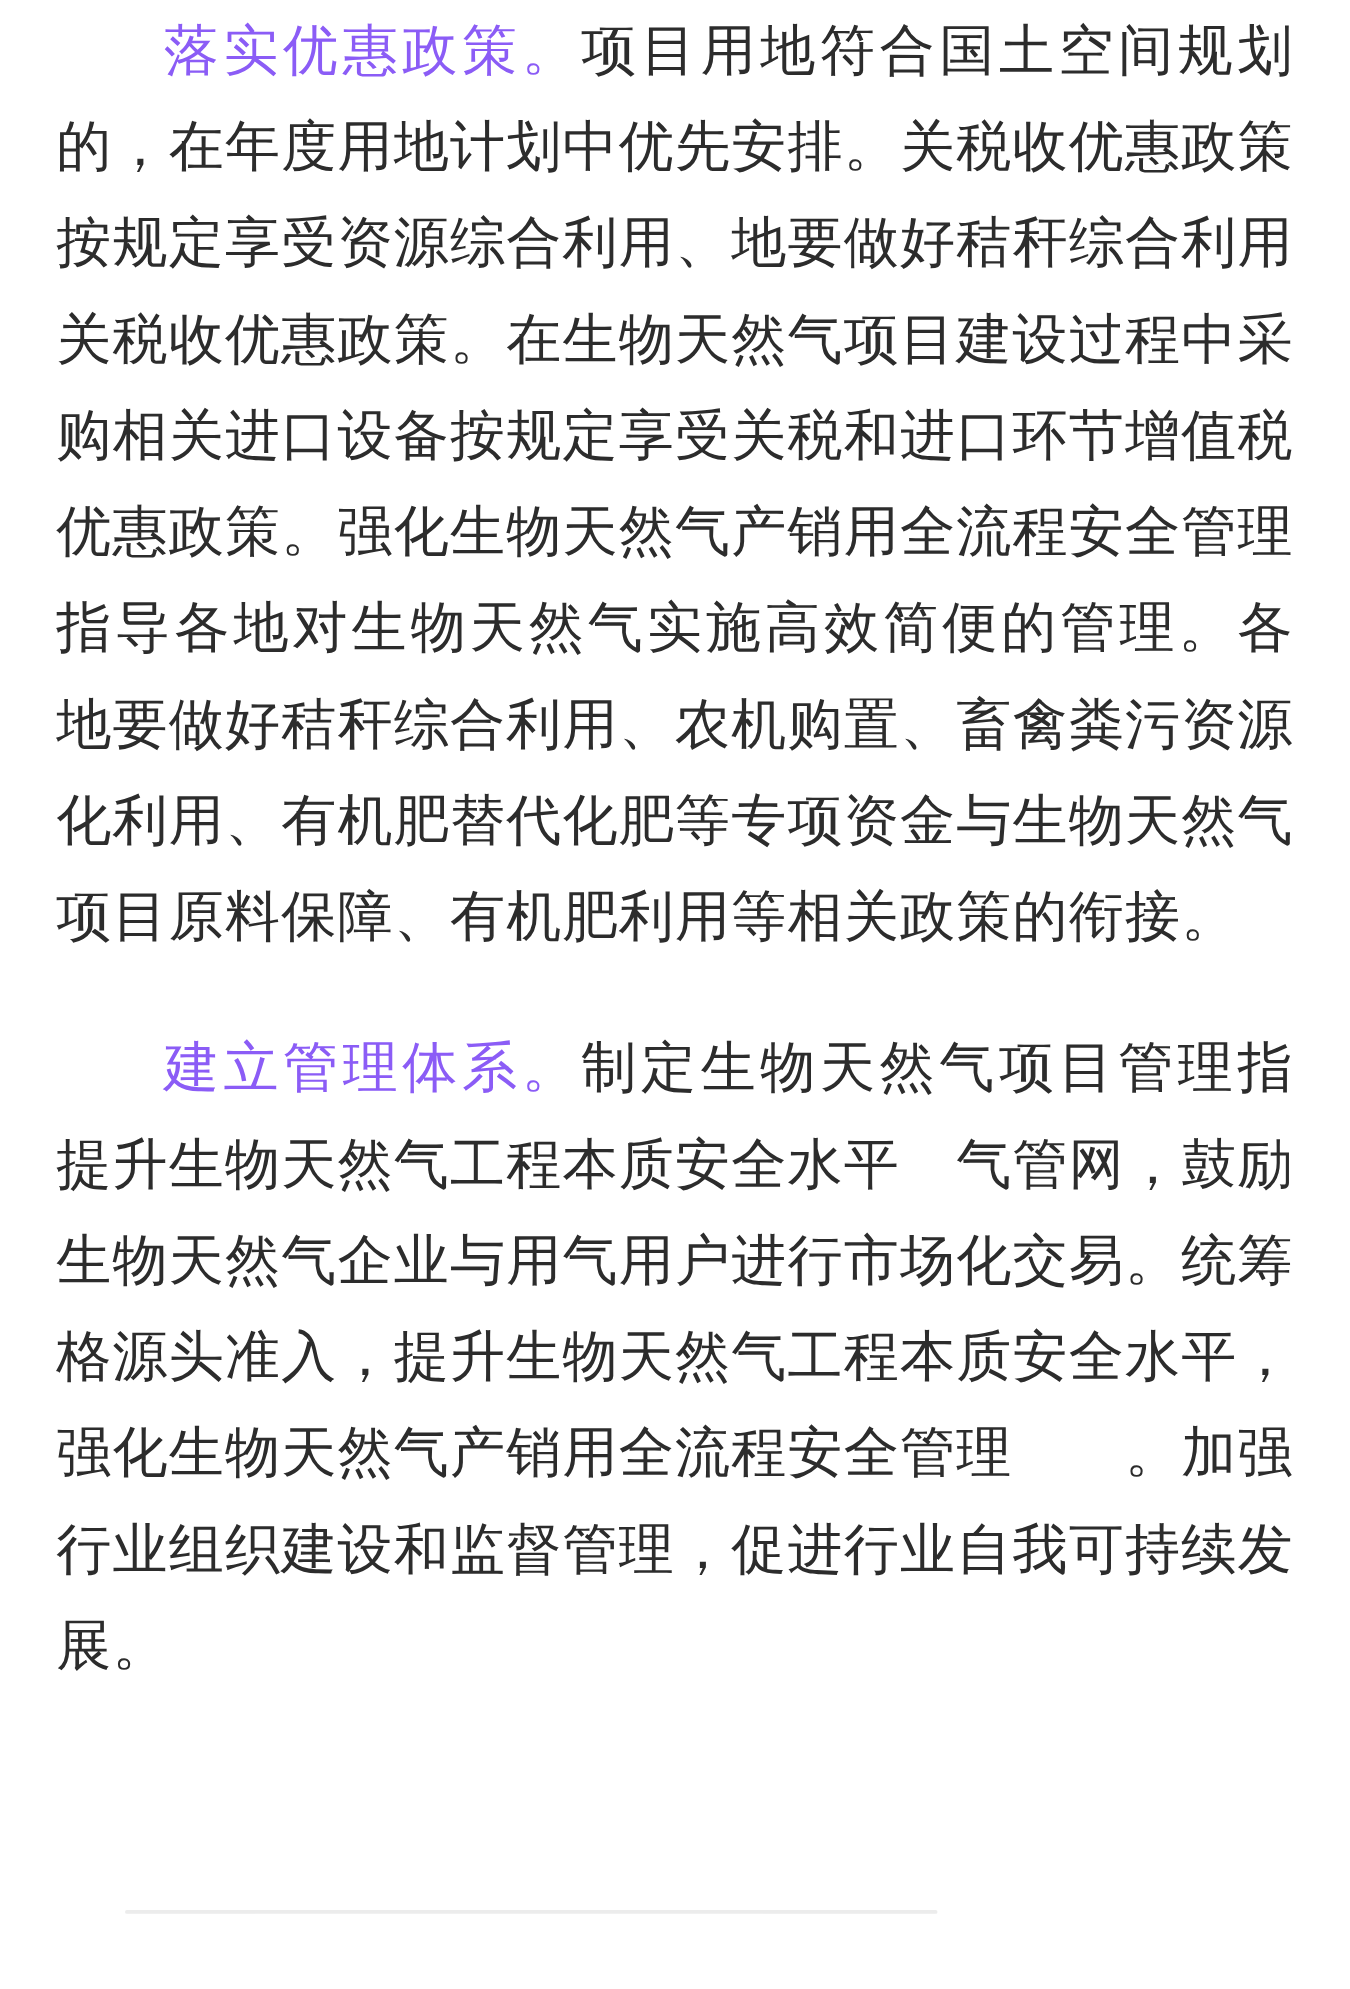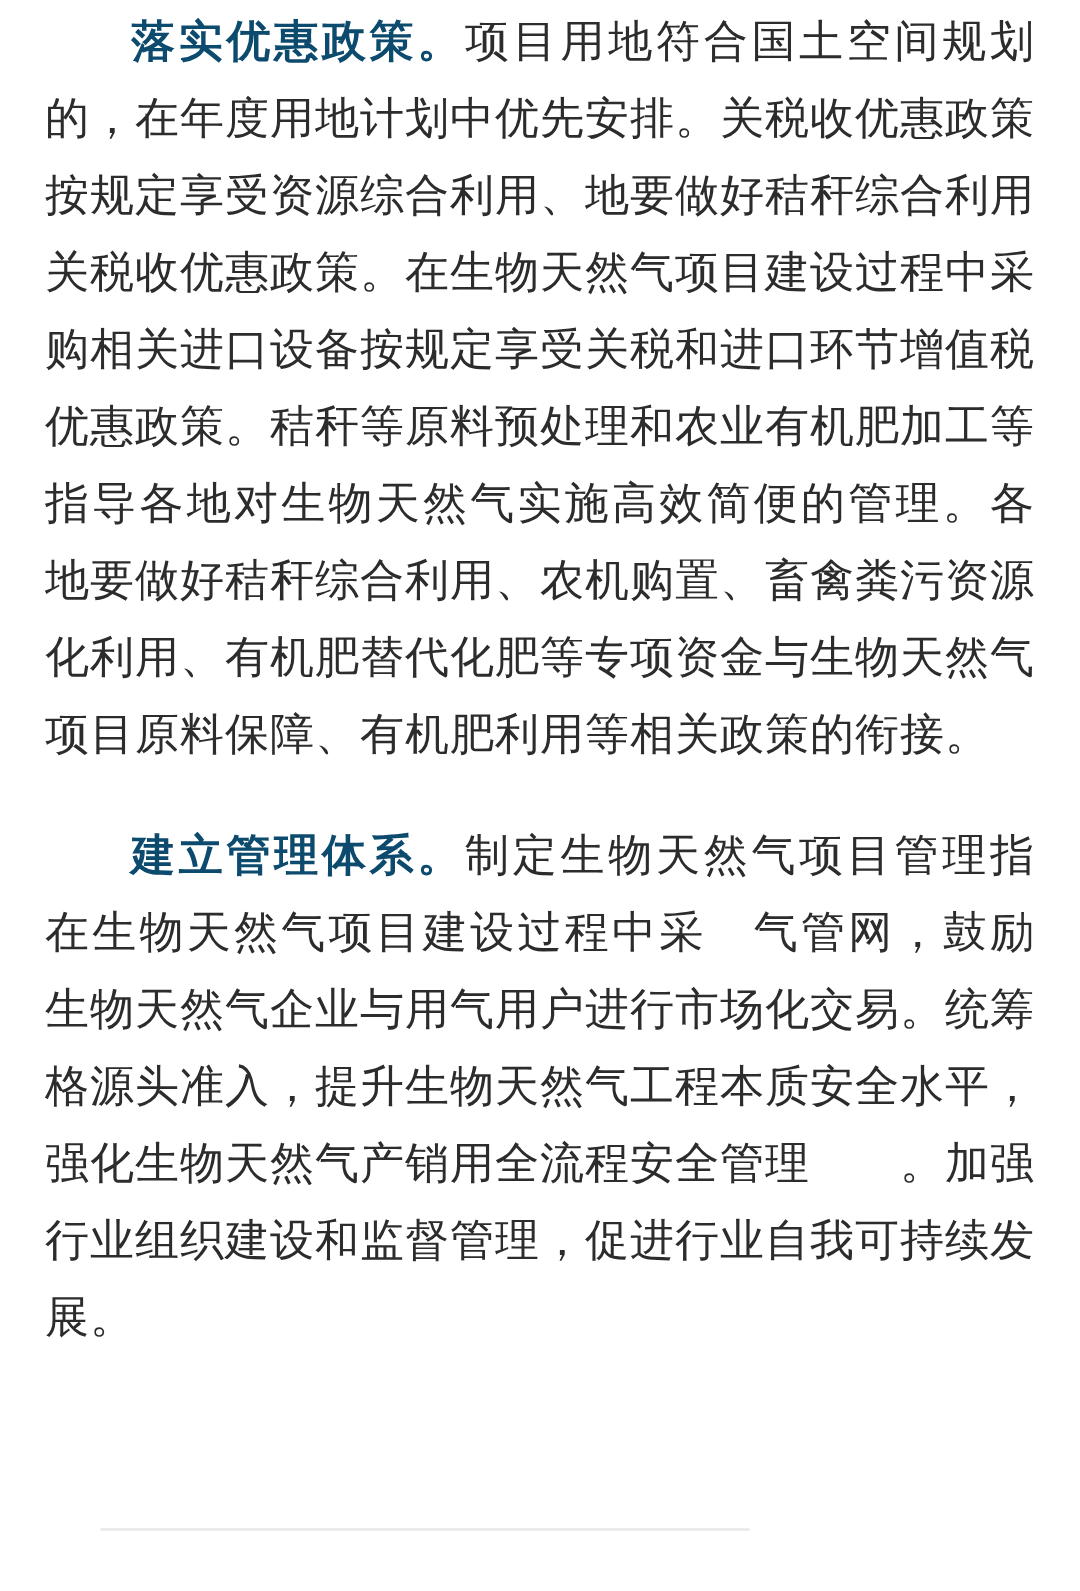--- a/index.html
+++ b/index.html
@@ -33,22 +33,22 @@
     text-align-last: justify;
     color: #2c2c2c;
   }
   .line.last {
     text-align-last: left;
   }
   .line.first {
     text-indent: 86px;
   }
   .lead {
-    font-weight: 700;
-    color: #0c4a6e;
+    font-weight: 400;
+    color: #8b5cf6;
   }
   .scan-artifact {
     position: absolute;
     left: 100px;
     top: 1528px;
     width: 650px;
     height: 3px;
     background: #ececec;
     border-radius: 2px;
   }
@@ -57,30 +57,30 @@
 <body>
 
 <div class="page">
 
   <div class="paragraph">
     <div class="line first"><span class="lead">落实优惠政策。</span><span>项目用地符合国土空间规划</span></div>
     <div class="line">的，在年度用地计划中优先安排。关税收优惠政策</div>
     <div class="line">按规定享受资源综合利用、地要做好秸秆综合利用</div>
     <div class="line">关税收优惠政策。在生物天然气项目建设过程中采</div>
     <div class="line">购相关进口设备按规定享受关税和进口环节增值税</div>
-    <div class="line">优惠政策。秸秆等原料预处理和农业有机肥加工等</div>
+    <div class="line">优惠政策。强化生物天然气产销用全流程安全管理</div>
     <div class="line">指导各地对生物天然气实施高效简便的管理。各</div>
     <div class="line">地要做好秸秆综合利用、农机购置、畜禽粪污资源</div>
     <div class="line">化利用、有机肥替代化肥等专项资金与生物天然气</div>
     <div class="line last">项目原料保障、有机肥利用等相关政策的衔接。</div>
   </div>
 
   <div class="paragraph">
     <div class="line first"><span class="lead">建立管理体系。</span><span>制定生物天然气项目管理指</span></div>
-    <div class="line">在生物天然气项目建设过程中采　气管网，鼓励</div>
+    <div class="line">提升生物天然气工程本质安全水平　气管网，鼓励</div>
     <div class="line">生物天然气企业与用气用户进行市场化交易。统筹</div>
     <div class="line">格源头准入，提升生物天然气工程本质安全水平，</div>
     <div class="line">强化生物天然气产销用全流程安全管理　　。加强</div>
     <div class="line">行业组织建设和监督管理，促进行业自我可持续发</div>
     <div class="line last">展。</div>
   </div>
 
   <div class="scan-artifact"></div>
 
 </div>

